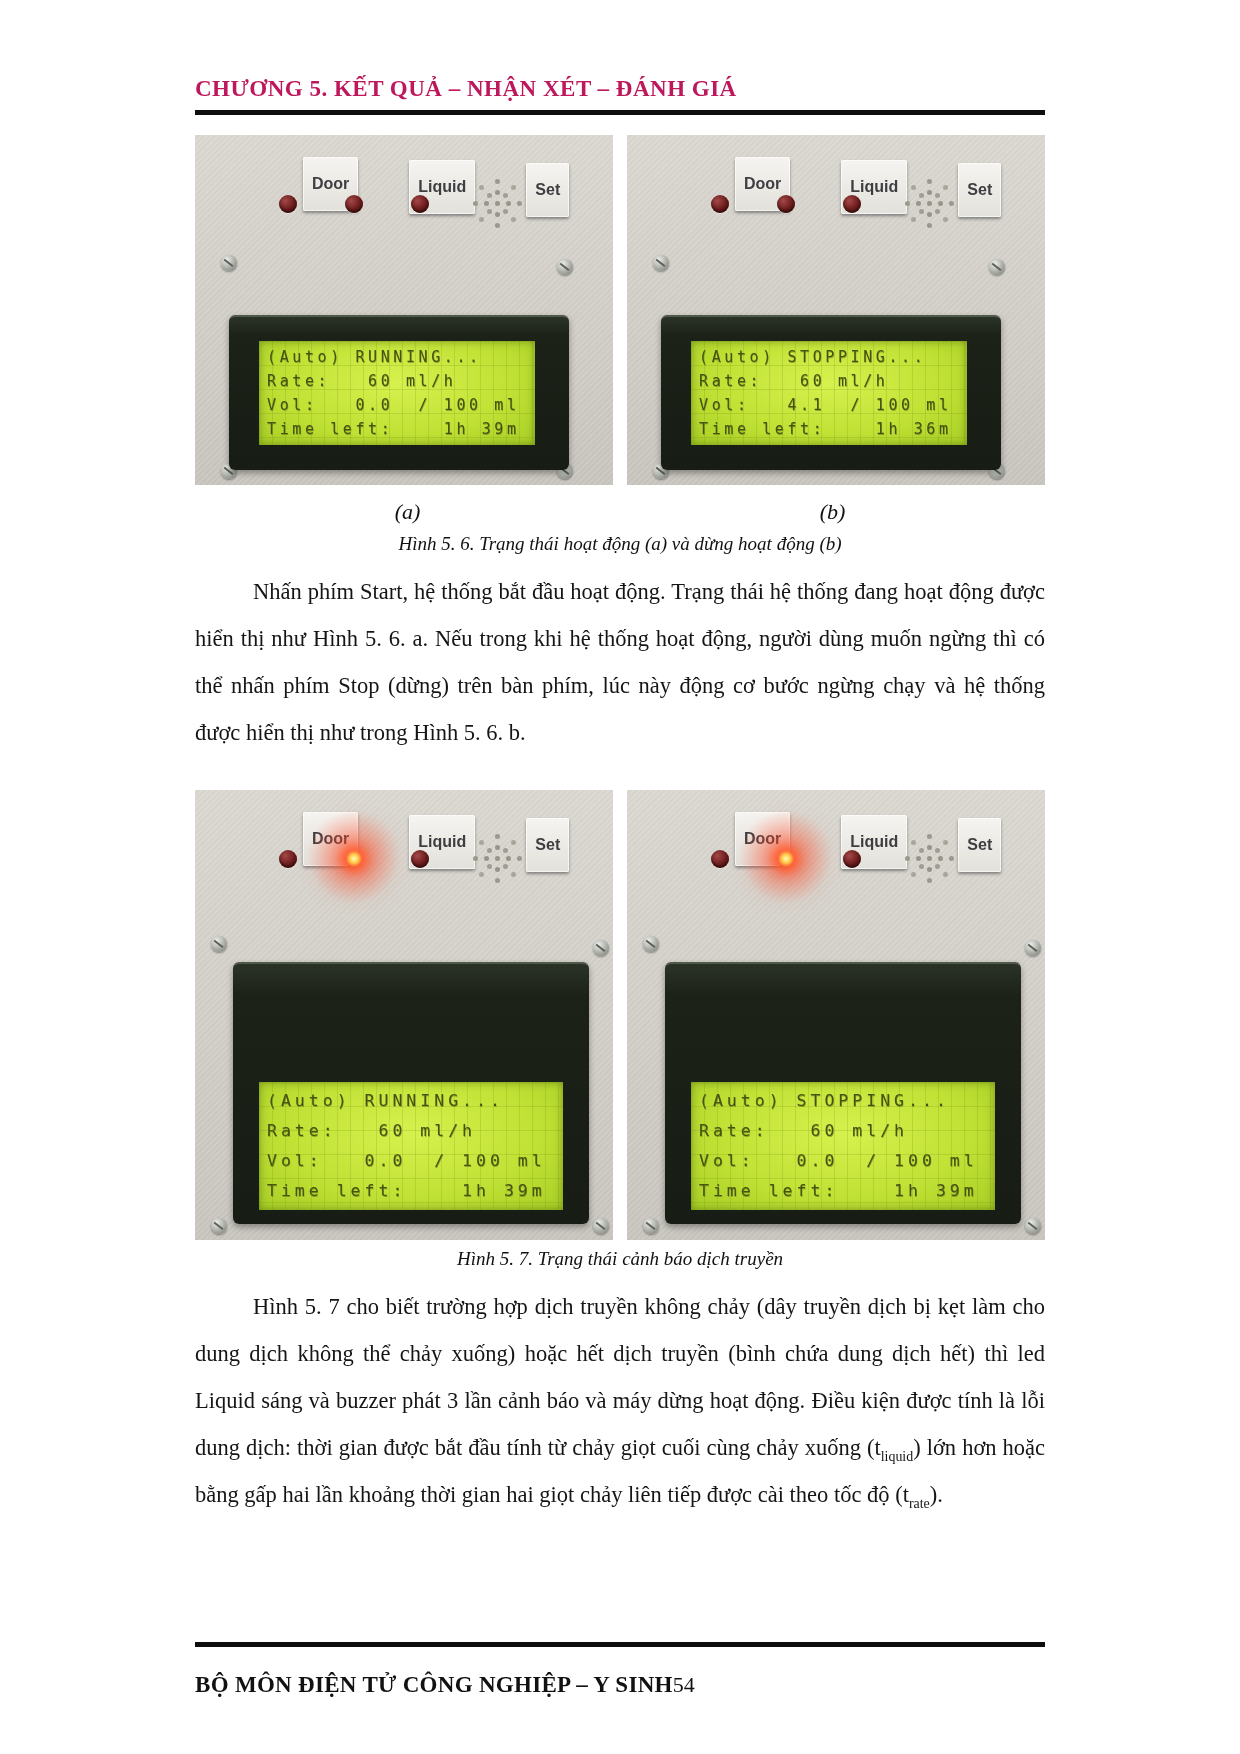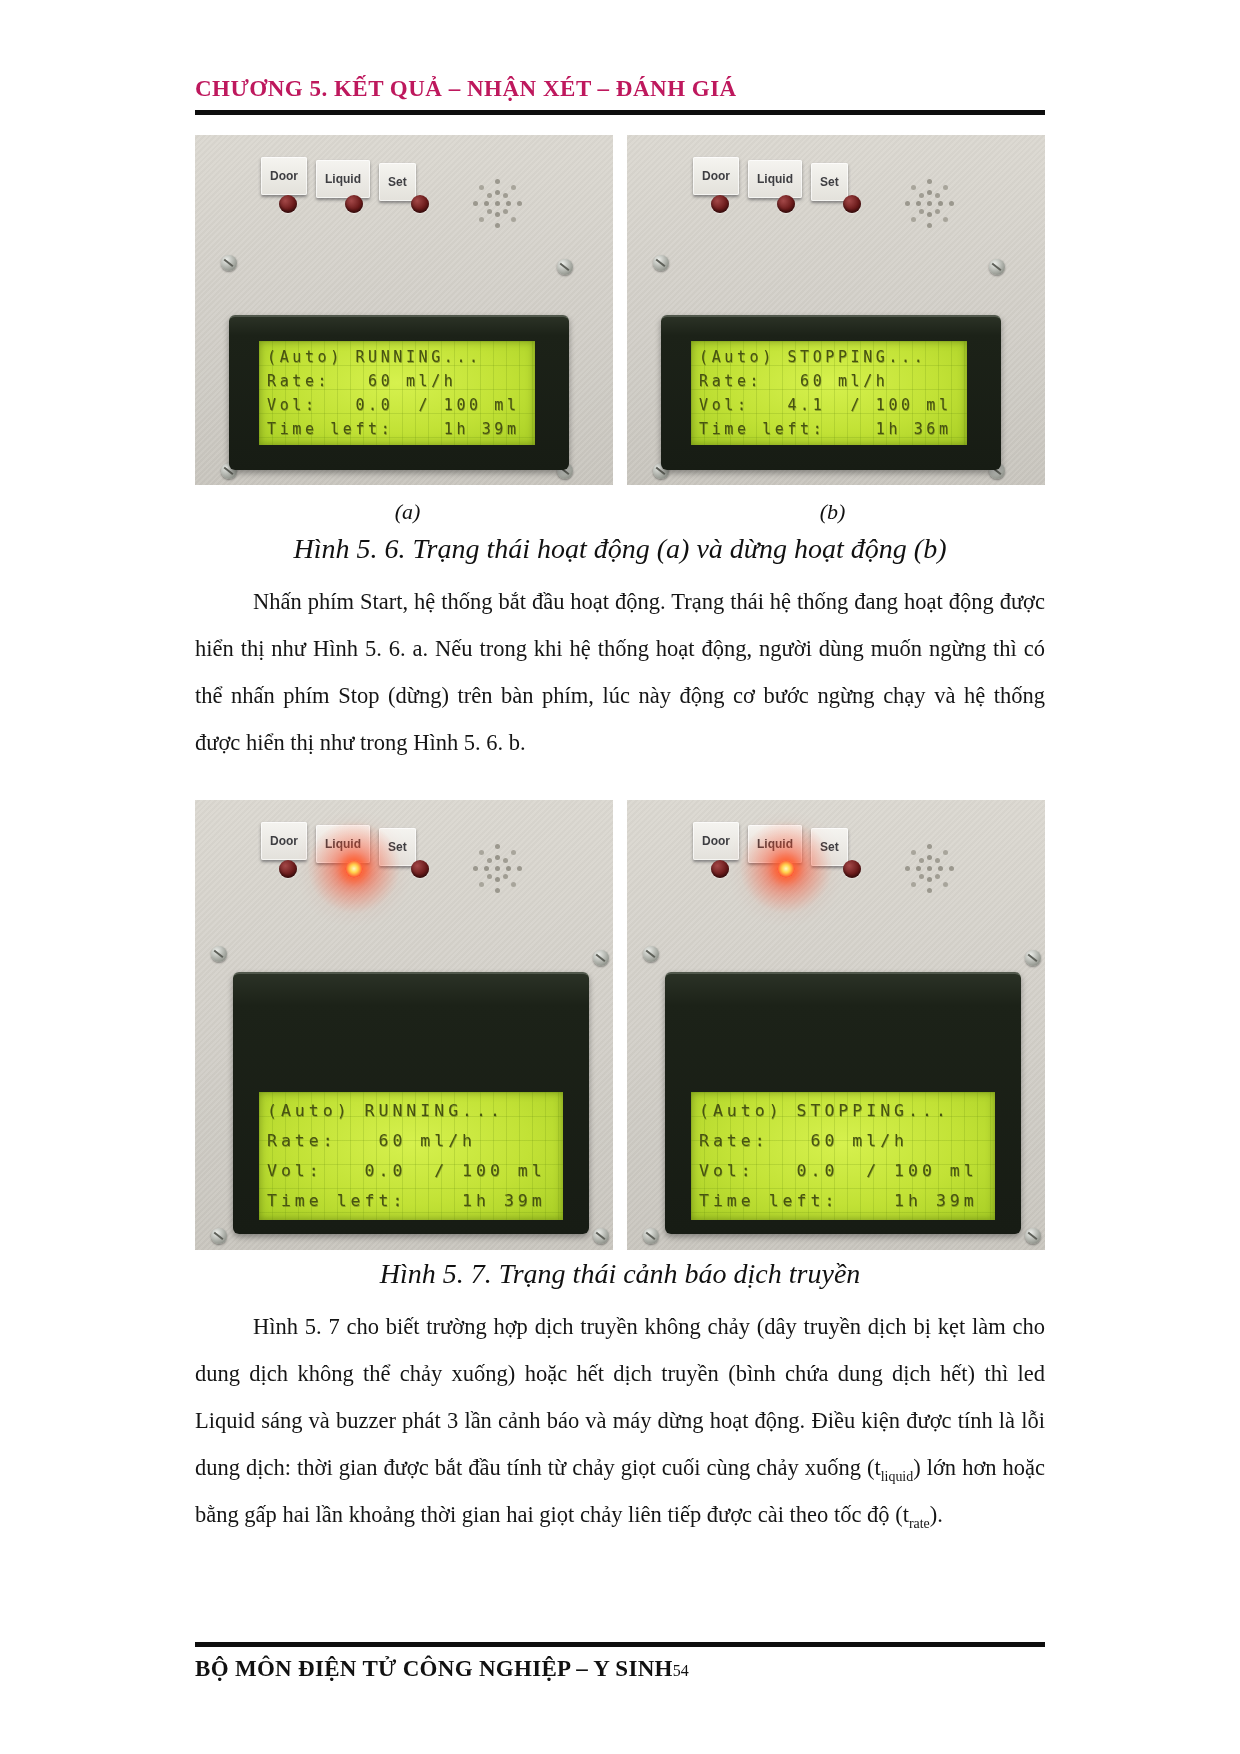--- a/index.html
+++ b/index.html
@@ -24,24 +24,25 @@
     position:relative; width:418px; overflow:hidden;
     background:
       repeating-linear-gradient(135deg, rgba(255,255,255,0.05) 0 2px, rgba(0,0,0,0.02) 2px 4px),
       linear-gradient(180deg,#dbd8d1 0%, #d2cfc8 55%, #c9c6bf 100%);
   }
   .photo-top { height:350px; }
   .photo-bottom { height:450px; }
 
   .chip-row { position:absolute; top:22px; left:66px; display:flex; gap:9px; }
   .chip {
-    font-family:"Liberation Sans", sans-serif; font-weight:bold; font-size:12px;
+    font-family:"Liberation Sans", sans-serif; font-weight:bold; font-size:16px;
     color:#3e3e42; background:linear-gradient(#f5f4f0,#e3e1db);
-    padding:12px 9px; border-radius:2px;
+    padding:18px 9px; border-radius:2px;
     box-shadow:0 2px 3px rgba(50,50,55,0.5), inset 0 0 0 1px rgba(255,255,255,0.65);
+    margin-left:42px;
   }
   .chip:nth-child(2){ transform:translateY(3px); }
   .chip:nth-child(3){ transform:translateY(6px); }
 
   .leds { position:absolute; top:60px; left:84px; width:150px; display:flex; justify-content:space-between; }
   .led {
     width:18px; height:18px; border-radius:50%;
     background:radial-gradient(circle at 35% 32%, #a34848 0%, #6a1a1a 55%, #471010 100%);
     box-shadow:inset 0 -2px 3px rgba(0,0,0,0.45), 0 1px 1px rgba(255,255,255,0.4);
   }
@@ -100,36 +101,36 @@
   .lcd-line {
     font-family:"DejaVu Sans Mono", monospace; white-space:pre;
     color:#475212; text-shadow:0.5px 0.5px 0 rgba(70,85,15,0.45);
   }
   .photo-top .lcd-line    { font-size:15px; line-height:24px; letter-spacing:3.6px; }
   .photo-bottom .lcd-line { font-size:16.5px; line-height:30px; letter-spacing:4px; }
 
   
   .sub-label-row { display:flex; margin-top:14px; font-style:italic; font-size:22px; }
   .sub-label-row span { flex:1; text-align:center; }
-  .fig-caption { text-align:center; font-style:italic; font-size:28px; margin-top:8px; }
+  .fig-caption { text-align:center; font-style:italic; font-size:19px; margin-top:8px; }
   .body-para {
     margin-top:13px; font-size:22.5px; line-height:47px;
     text-align:justify; text-indent:58px; color:#151515;
   }
   .body-para sub { font-size:0.62em; line-height:0; }
   .photo-row-2 { margin-top:34px; }
 
   
   .footer {
     position:absolute; left:195px; right:195px; top:1642px;
     border-top:5px solid #0e0e0e; padding-top:9px;
     display:flex; justify-content:flex-start; align-items:baseline;
   }
   .footer-dept { font-weight:bold; font-size:23px; letter-spacing:0.3px; }
-  .footer-page { font-size:16px; }
+  .footer-page { font-size:22px;margin-top:16px; }
 </style>
 </head>
 <body>
 
 <div class="page">
   <div class="content">
 
     <div class="chapter-heading">CHƯƠNG 5. KẾT QUẢ – NHẬN XÉT – ĐÁNH GIÁ</div>
     <div class="heading-rule"></div>
 

